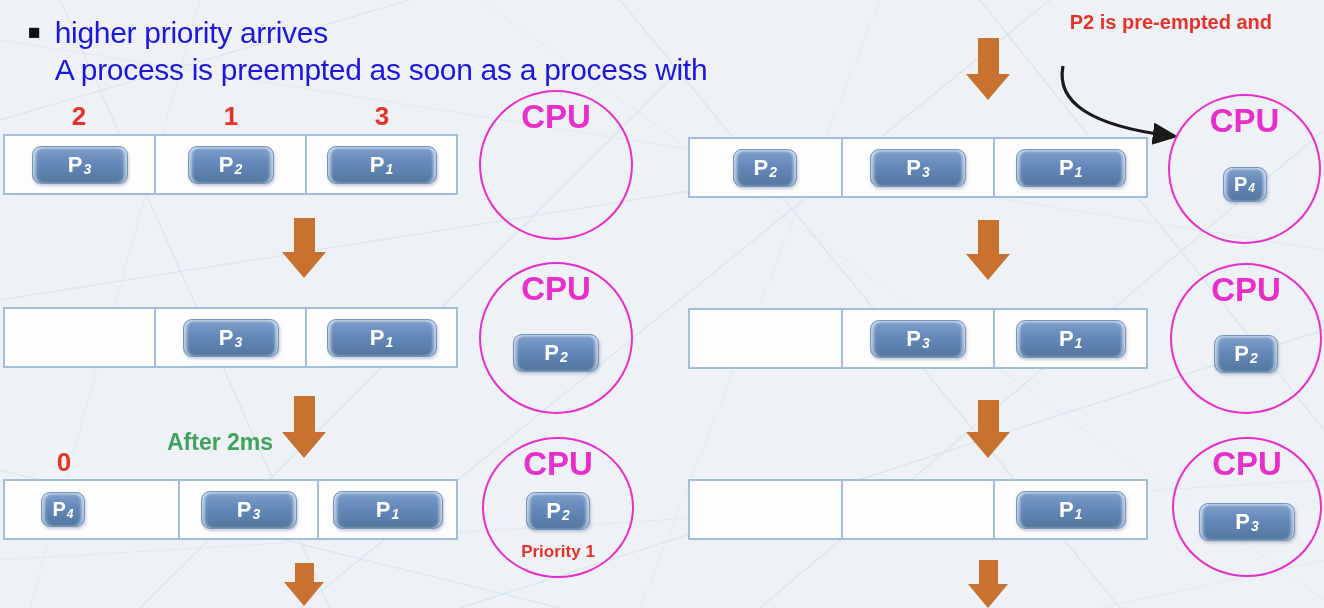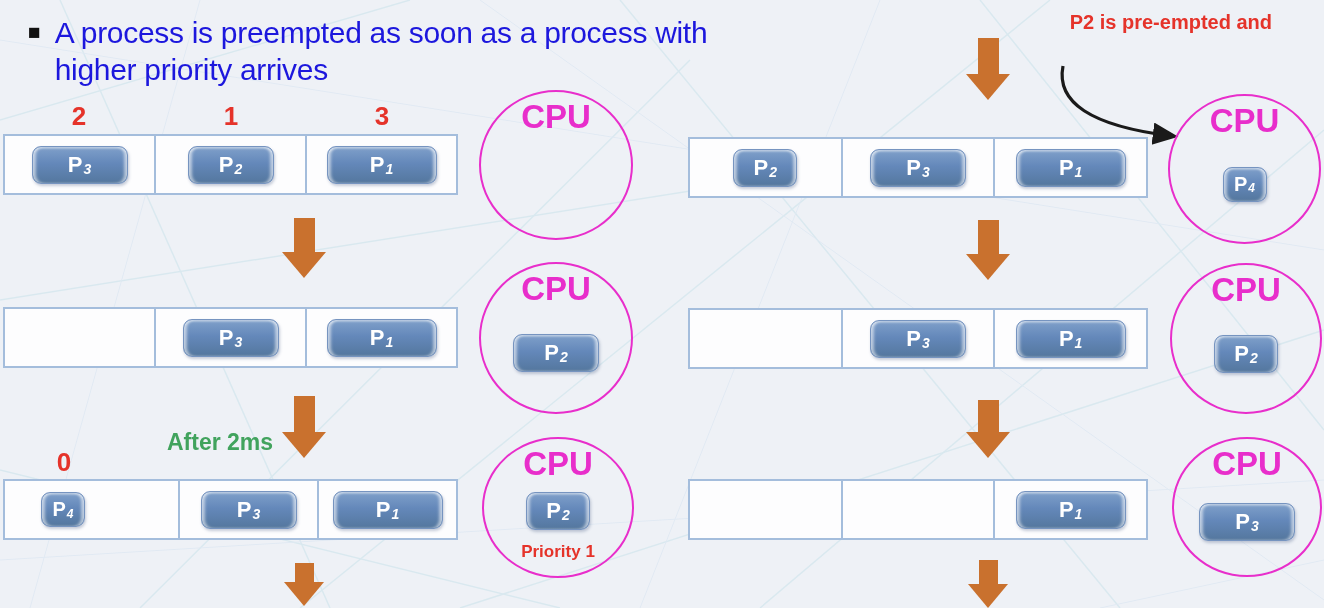--- a/index.html
+++ b/index.html
@@ -79,22 +79,22 @@
       <line x1="200" y1="0" x2="30" y2="608"></line>
       <line x1="880" y1="0" x2="640" y2="608"></line>
       <line x1="1100" y1="608" x2="1324" y2="560"></line>
       <line x1="480" y1="0" x2="1324" y2="600"></line>
     </g>
   </svg>
 
   <div class="title">
     <span class="bullet">■</span>
     <div class="title-text">
+      <div>higher priority arrives</div>
       <div>A process is preempted as soon as a process with</div>
-      <div>higher priority arrives</div>
     </div>
   </div>
 
   <div class="prio" style="left:3px;top:101px;width:152px;">2</div>
   <div class="prio" style="left:155px;top:101px;width:152px;">1</div>
   <div class="prio" style="left:306px;top:101px;width:152px;">3</div>
 
   <div class="queue" style="left:3px;top:134px;width:455px;">
     <div class="cell">
       <span class="pbox w96">

